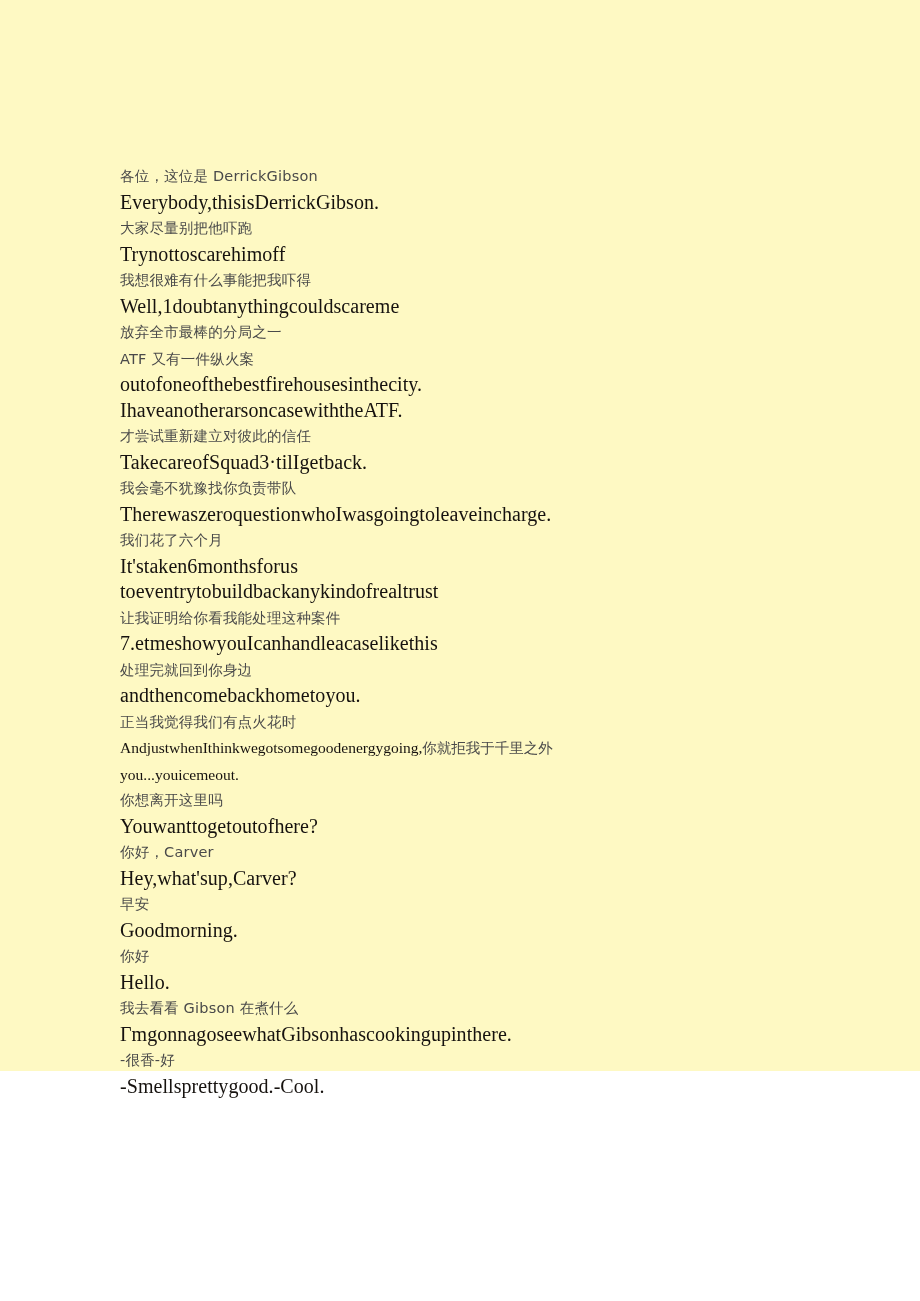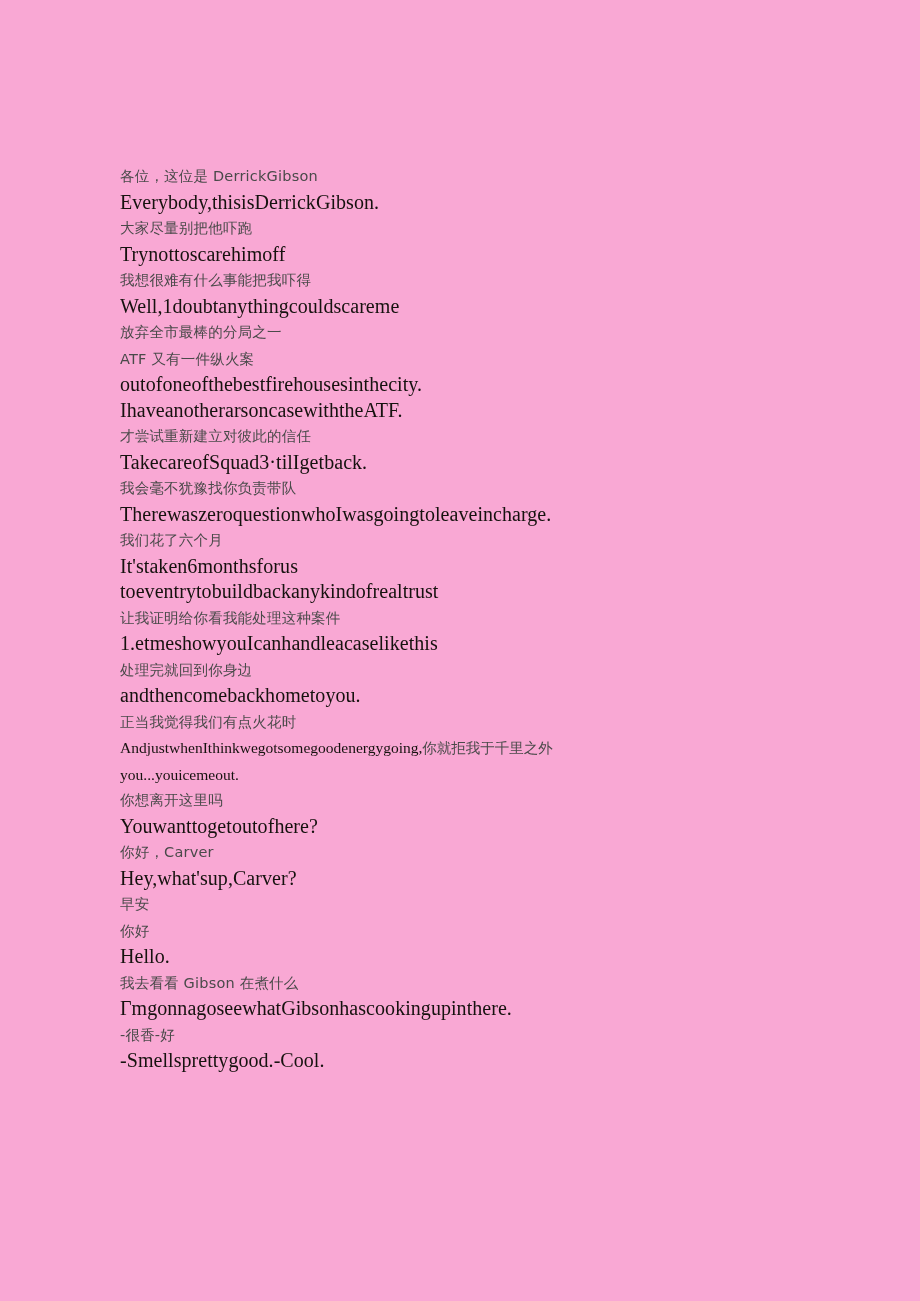--- a/index.html
+++ b/index.html
@@ -14,22 +14,22 @@
     overflow: hidden;
     font-family: "Liberation Serif", "DejaVu Serif", serif;
     -webkit-font-smoothing: antialiased;
   }
 
   #page {
     position: absolute;
     left: 0;
     top: 0;
     width: 920px;
-    height: 1301px;
-    background: #f9a8d4;
+    height: 1071px;
+    background: #fef9c3;
   }
 
   #transcript {
     position: absolute;
     left: 120px;
     top: 163px;
     width: 500px;
   }
 
   .line {
@@ -87,30 +87,31 @@
       <p class="line en">outofoneofthebestfirehousesinthecity.</p>
       <p class="line en">IhaveanotherarsoncasewiththeATF.</p>
       <p class="line zh">才尝试重新建立对彼此的信任</p>
       <p class="line en">TakecareofSquad3·tilIgetback.</p>
       <p class="line zh">我会毫不犹豫找你负责带队</p>
       <p class="line en">TherewaszeroquestionwhoIwasgoingtoleaveincharge.</p>
       <p class="line zh">我们花了六个月</p>
       <p class="line en">It'staken6monthsforus</p>
       <p class="line en">toeventrytobuildbackanykindofrealtrust</p>
       <p class="line zh">让我证明给你看我能处理这种案件</p>
-      <p class="line en">1.etmeshowyouIcanhandleacaselikethis</p>
+      <p class="line en">7.etmeshowyouIcanhandleacaselikethis</p>
       <p class="line zh">处理完就回到你身边</p>
       <p class="line en">andthencomebackhometoyou.</p>
       <p class="line zh">正当我觉得我们有点火花时</p>
       <p class="line mixed"><span>AndjustwhenIthinkwegotsomegoodenergygoing,</span><span class="zh-run">你就拒我于千里之外</span> <span>you...youicemeout.</span></p>
       <p class="line zh">你想离开这里吗</p>
       <p class="line en">Youwanttogetoutofhere?</p>
       <p class="line zh">你好，Carver</p>
       <p class="line en">Hey,what'sup,Carver?</p>
       <p class="line zh">早安</p>
+      <p class="line en">Goodmorning.</p>
       <p class="line zh">你好</p>
       <p class="line en">Hello.</p>
       <p class="line zh">我去看看 Gibson 在煮什么</p>
       <p class="line en">ΓmgonnagoseewhatGibsonhascookingupinthere.</p>
       <p class="line zh">-很香-好</p>
       <p class="line en">-Smellsprettygood.-Cool.</p>
     </div>
 </div>
 
 </body></html>

